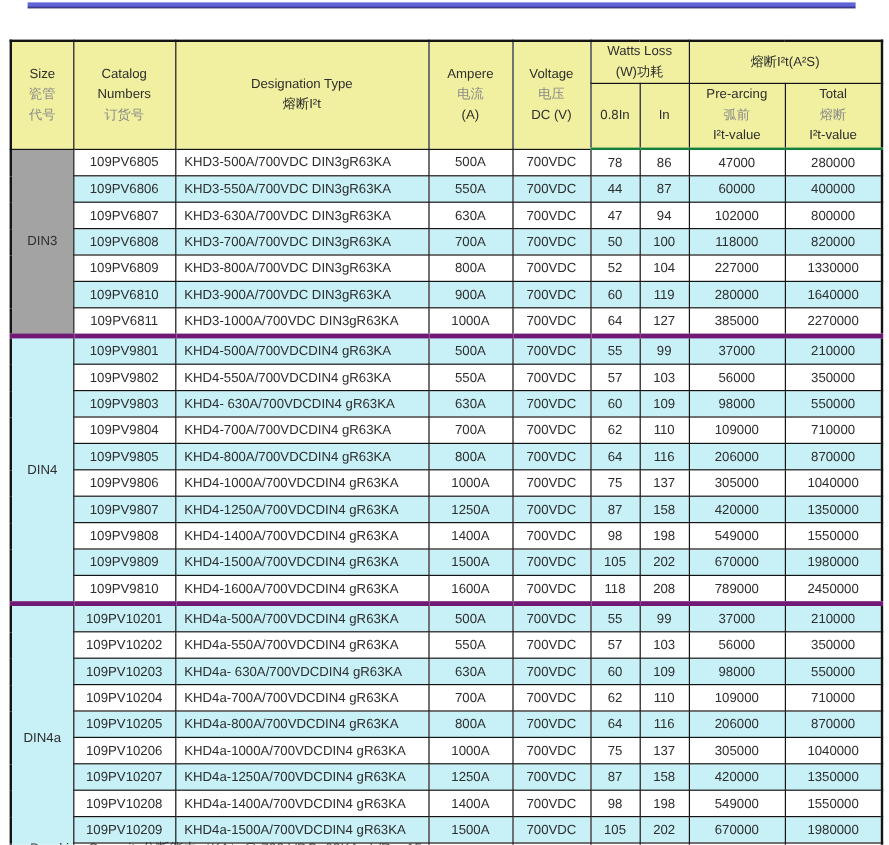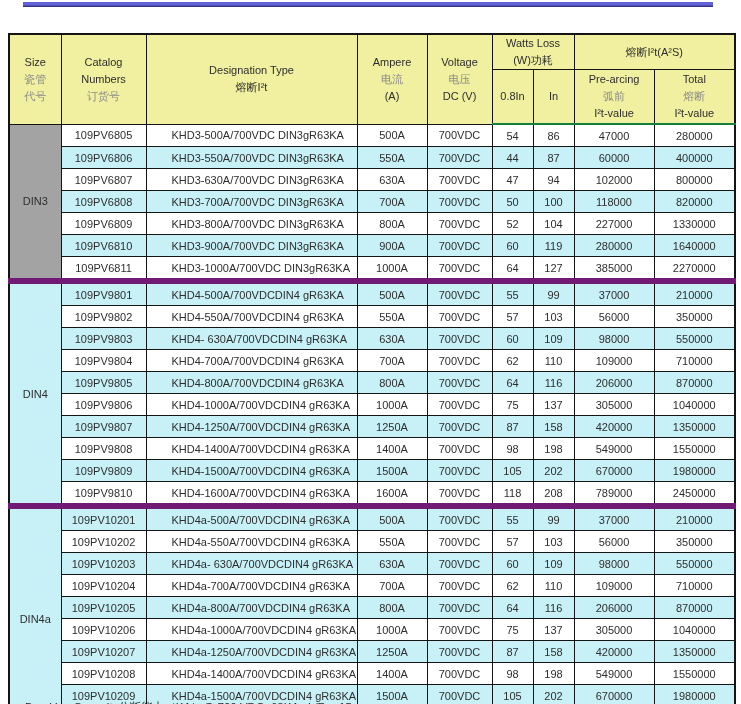--- a/index.html
+++ b/index.html
@@ -22,23 +22,23 @@
     font-size:11px;color:#2e2e2e;font-weight:normal;
     padding:0;overflow:hidden;white-space:nowrap;
   }
   thead td{background:#f0f0a0;text-align:center;vertical-align:middle;}
   thead .line{display:block;line-height:17px;}
   thead .cn{color:#8a8a8a;}
   thead tr.h1 td{height:27px;}
   thead tr.h2 td{height:53px;border-bottom:2px solid #15803d;}
   tbody td{height:21px;text-align:center;vertical-align:middle;background:#ffffff;}
   tbody tr.alt td{background:#c7f0f7;}
-  tbody td.designation-cell{text-align:left;padding-left:25px;}
+  tbody td.designation-cell{text-align:left;padding-left:7px;}
   tbody td.size-cell{background:#a3a3a3;text-align:center;}
-  tbody tr.group-start td{border-top:6px solid #701a75;}
+  tbody tr.group-start td{border-top:4px solid #701a75;}
   .footer-note{
     position:absolute;left:25px;top:686px;
     font-size:11.5px;color:#2a2a2a;white-space:pre;margin-top:14px;
   }
 </style>
 </head>
 <body>
 
 <div class="top-rule"></div>
 
@@ -107,21 +107,21 @@
       </td>
     </tr>
   </thead>
   <tbody>
       <tr>
         <td class="size-cell" rowspan="7">DIN3</td>
         <td>109PV6805</td>
         <td class="designation-cell">KHD3-500A/700VDC DIN3gR63KA</td>
         <td>500A</td>
         <td>700VDC</td>
-        <td>54</td>
+        <td>78</td>
         <td>86</td>
         <td>47000</td>
         <td>280000</td>
       </tr>
       <tr class="alt">
         <td>109PV6806</td>
         <td class="designation-cell">KHD3-550A/700VDC DIN3gR63KA</td>
         <td>550A</td>
         <td>700VDC</td>
         <td>44</td>

